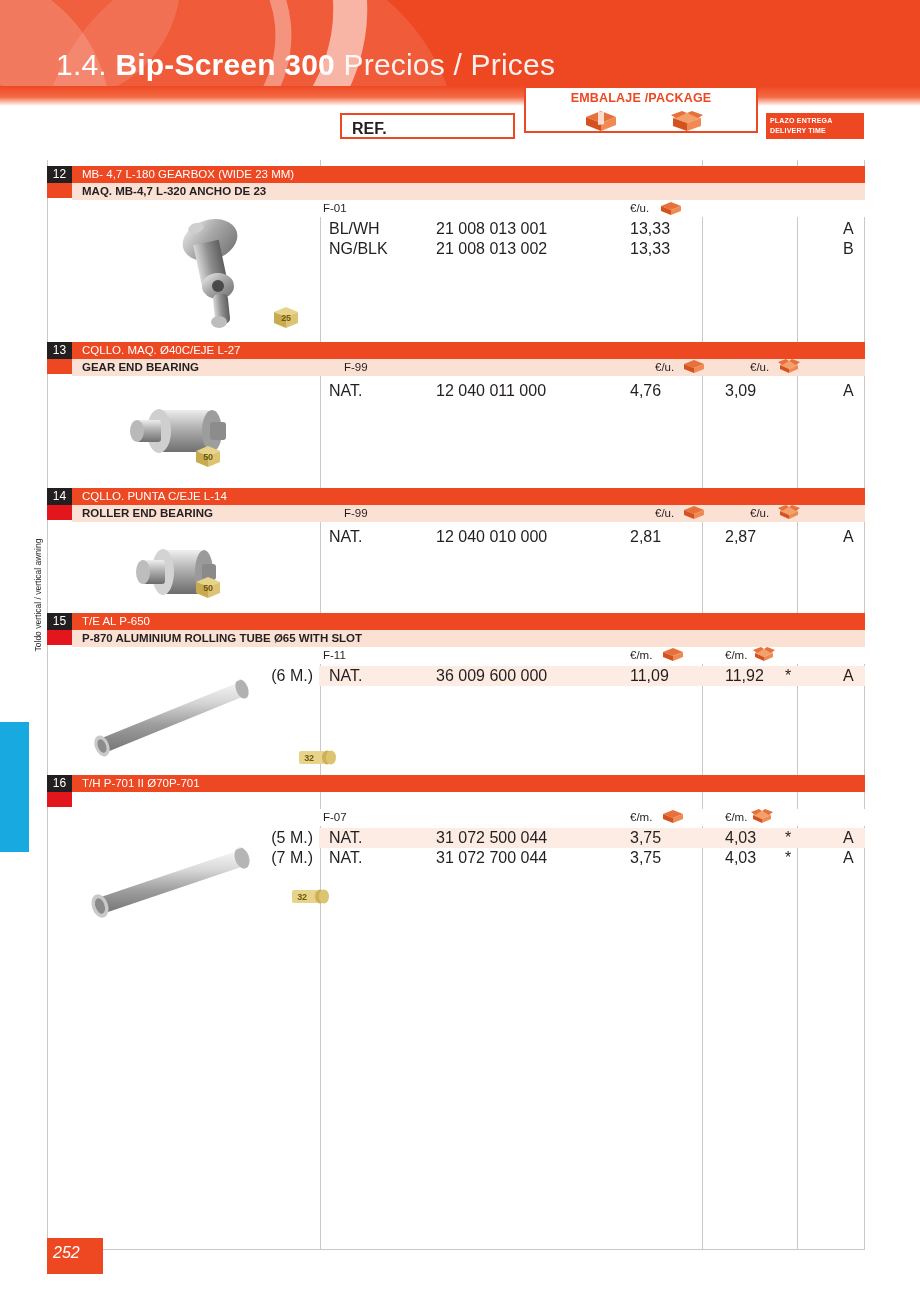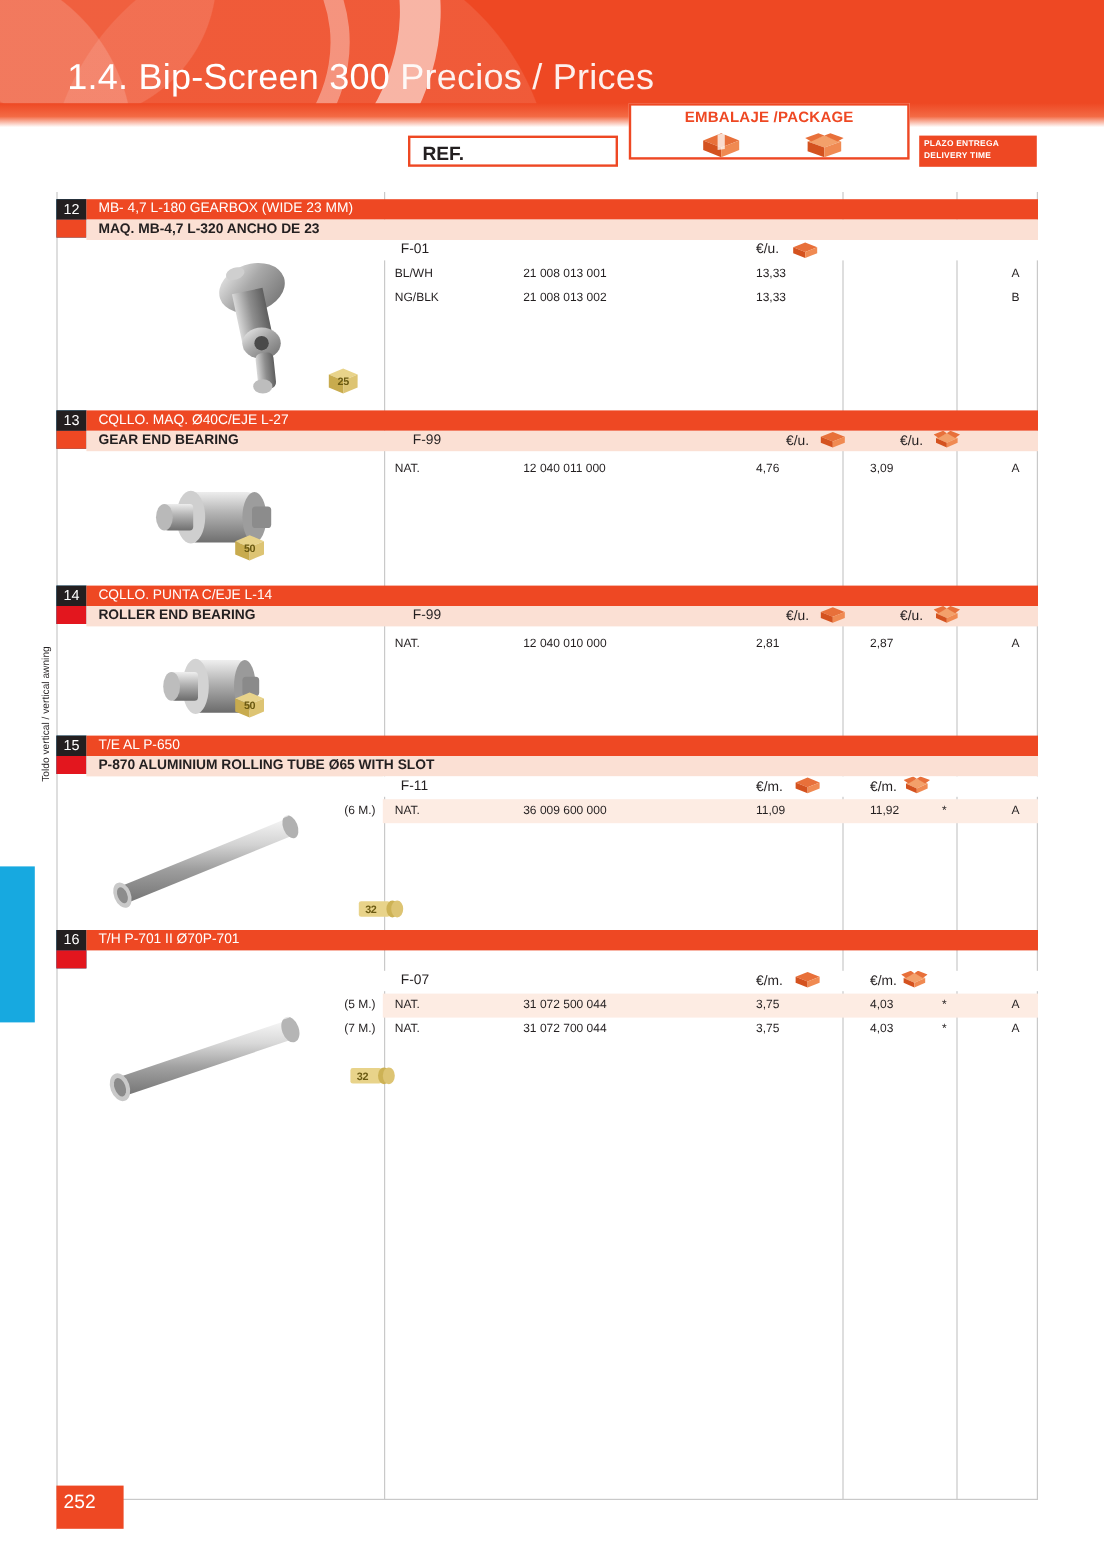--- a/index.html
+++ b/index.html
@@ -37,21 +37,21 @@
   }
   .band-bottom-fade{
     position:absolute;left:0;top:86px;width:920px;height:20px;
     background:linear-gradient(180deg,#ee4823 0%,#f36a44 55%,#ffffff 100%);
   }
   .title{
     position:absolute;left:56px;top:48px;
     font-size:30px;color:#ffffff;letter-spacing:.2px;white-space:nowrap;
   }
   .title .num{font-weight:normal;}
-  .title .bold{font-weight:normal;}
+  .title .bold{font-weight:bold;}
   .title .light{font-weight:normal;opacity:.92;}
   
   .ref-box{
     position:absolute;left:340px;top:113px;width:175px;height:26px;
     background:#ffffff;border:2px solid #ee4823;
     box-sizing:border-box;
   }
   .ref-box span{
     position:absolute;left:10px;top:5px;font-size:16px;font-weight:bold;color:#231f20;
   }
@@ -106,26 +106,26 @@
     background:#fbe0d4;color:#231f20;font-size:11.5px;line-height:17px;
     padding-left:10px;box-sizing:border-box;white-space:nowrap;font-weight:bold;
   }
   .row-en .code{position:absolute;left:272px;top:0;font-weight:normal;}
   .row-en .u1{position:absolute;left:583px;top:0;font-weight:normal;}
   .row-en .u2{position:absolute;left:678px;top:0;font-weight:normal;}
   .subhdr{
     position:absolute;left:272px;width:546px;height:17px;
     background:#ffffff;font-size:11.5px;line-height:17px;color:#231f20;
   }
-  .subhdr .c1{position:absolute;left:15px;top:0;}
+  .subhdr .c1{position:absolute;left:4px;top:0;}
   .subhdr .c2{position:absolute;left:311px;top:0;}
   .subhdr .c3{position:absolute;left:406px;top:0;}
   
   .drow{
-    position:absolute;left:272px;width:546px;height:20px;font-size:10px;line-height:20px;
+    position:absolute;left:272px;width:546px;height:20px;font-size:16px;line-height:20px;
   }
   .drow.alt{background:#fdece3;}
   .drow .c-col{position:absolute;left:10px;top:0;}
   .drow .c-ref{position:absolute;left:117px;top:0;}
   .drow .c-p1{position:absolute;left:311px;top:0;}
   .drow .c-p2{position:absolute;left:406px;top:0;}
   .drow .c-star{position:absolute;left:466px;top:0;}
   .drow .c-del{position:absolute;left:524px;top:0;}
   .drow .c-len{position:absolute;left:-50px;top:0;text-align:right;width:44px;}
   
@@ -147,21 +147,21 @@
   .side-text{
     position:absolute;left:-62px;top:590px;width:200px;
     transform:rotate(-90deg);transform-origin:center;
     font-size:8.5px;color:#231f20;white-space:nowrap;text-align:center;
   }
   
   .footer-box{
     position:absolute;left:47px;top:1238px;width:56px;height:37px;background:#ee4823;
   }
   .footer-box span{
-    position:absolute;left:6px;top:6px;font-size:16px;color:#ffffff;
+    position:absolute;left:6px;top:6px;font-size:16px;color:#ffffff;font-style:italic;
   }
   .footer-line{
     position:absolute;left:47px;top:1274px;width:818px;height:1px;background:#ffffff;
   }
 </style>
 </head>
 <body>
 
 <div class="header-band">
   <div class="band-bg"></div>

